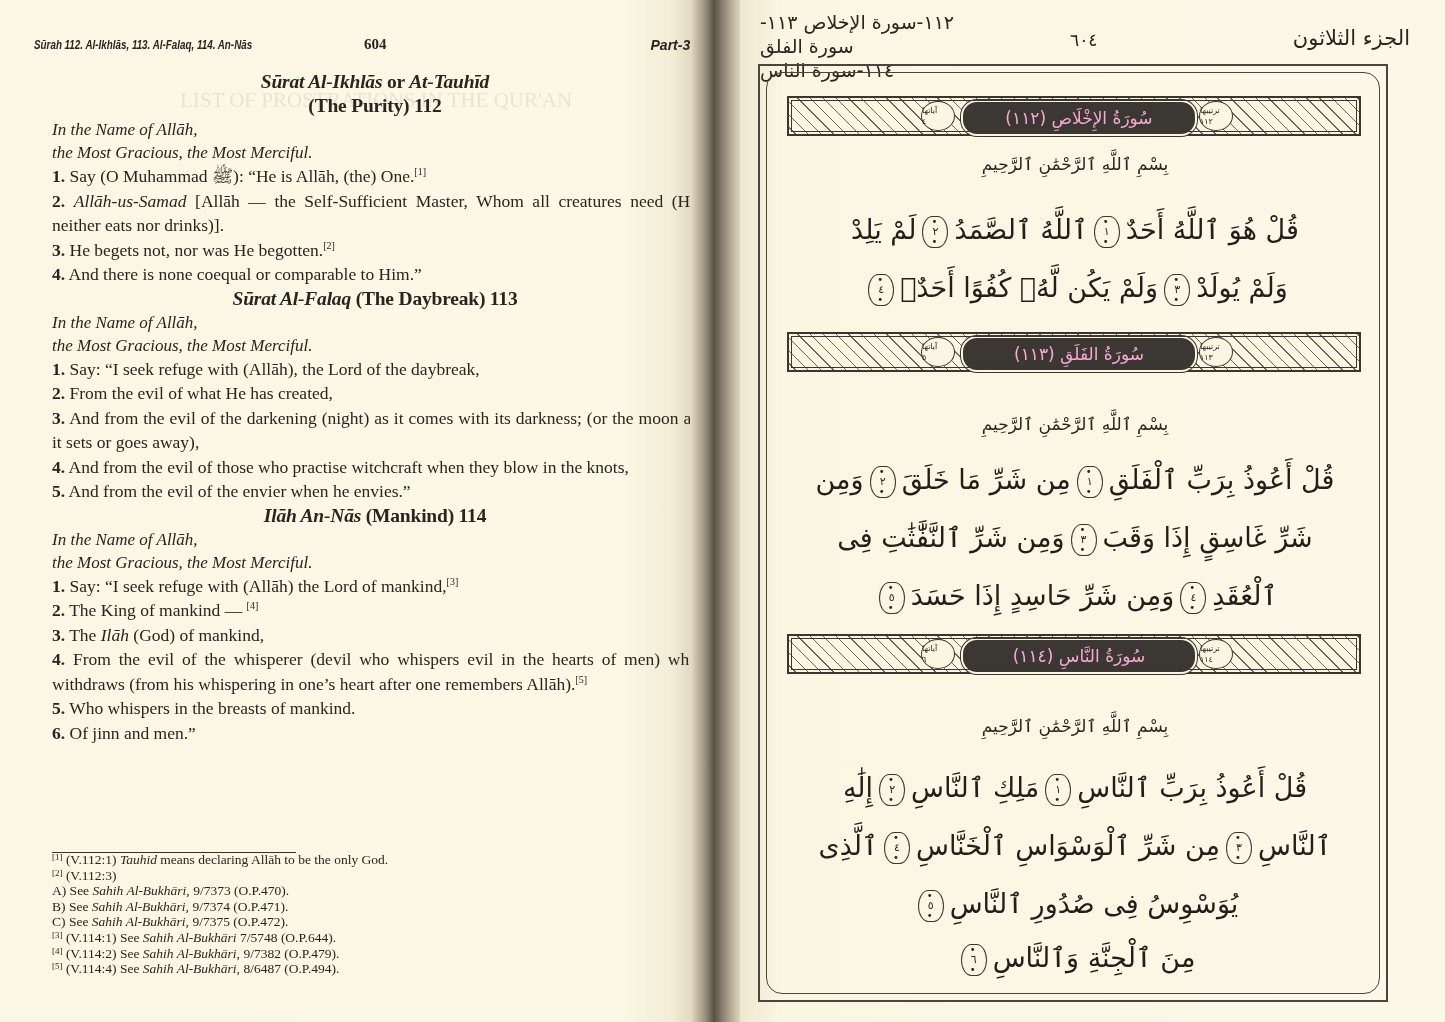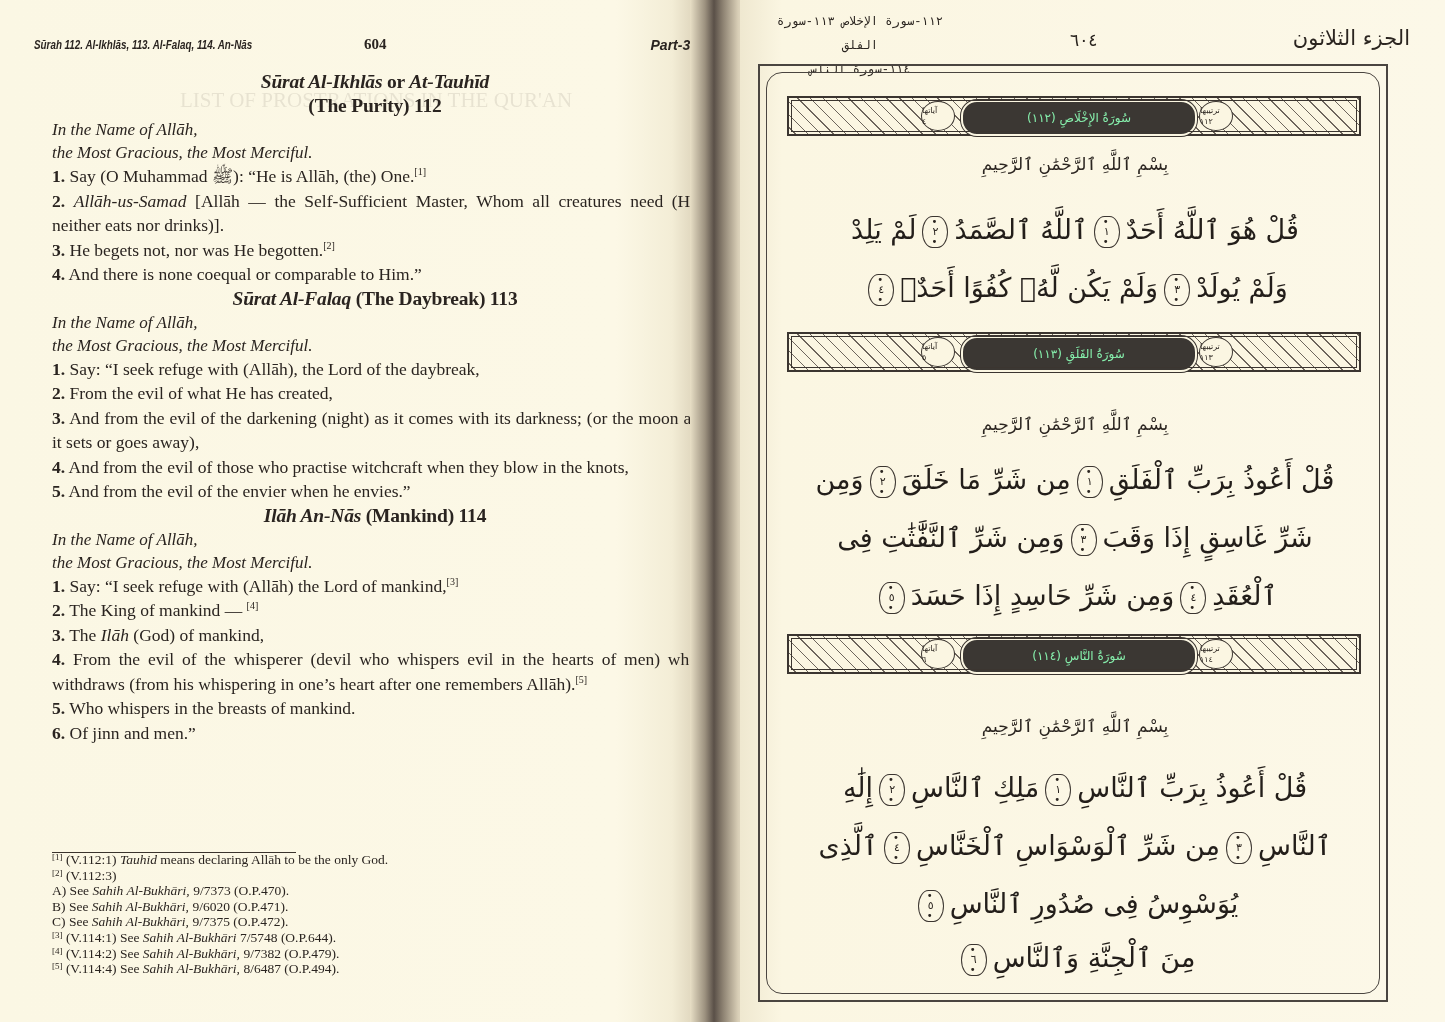--- a/index.html
+++ b/index.html
@@ -42,42 +42,42 @@
 
   .fn-rule { position: absolute; left: 52px; top: 852px; width: 244px; height: 1px; background: #3a332c; }
   .footnotes { position: absolute; left: 52px; top: 852px; width: 560px; font-size: 13.5px; line-height: 15.6px; }
   .footnotes i { font-style: italic; }
   .footnotes sup { font-size: 9px; vertical-align: 4px; line-height: 0; }
 
   
   .ar-head { position: absolute; top: 6px; left: 20px; width: 660px; height: 58px; direction: rtl; font-family: "DejaVu Sans", sans-serif; }
   .ar-juz { position: absolute; right: 10px; top: 20px; font-size: 21px; color: #2b2520; }
   .ar-pg { position: absolute; left: 310px; top: 24px; font-size: 17px; color: #2b2520; direction: ltr; }
-  .ar-names { position: absolute; left: 0; top: 4px; font-size: 12px; line-height: 24px; text-align: center; width: 200px; color: #2b2520; font-family: Liberation Mono, monospace; }
+  .ar-names { position: absolute; left: 0; top: 4px; font-size: 19px; line-height: 24px; text-align: left; width: 200px; color: #2b2520; }
 
   .frame-outer {
     position: absolute; left: 18px; top: 64px; width: 630px; height: 938px;
     border: 2px solid #4a4540; box-sizing: border-box;
   }
   .frame-inner {
     position: absolute; left: 6px; top: 6px; right: 6px; bottom: 6px;
     border: 1.5px solid #4a4540; border-radius: 16px;
   }
   .banner {
     position: absolute; left: 27px; width: 574px; height: 40px;
     border: 2px solid #3b3530; background:
       repeating-linear-gradient(45deg, #fbf6e2 0 4px, #6d655c 4px 5px, #fbf6e2 5px 9px),
       #fbf6e2;
     box-sizing: border-box;
   }
   .banner::after { content: ""; position: absolute; inset: 2px; border: 1px solid #3b3530; pointer-events: none; }
   .banner-center {
     position: absolute; left: 172px; top: 2px; width: 232px; height: 32px;
     background: #3b3733; border-radius: 16px; border: 2px solid #fbf6e2; box-shadow: 0 0 0 1px #3b3530;
-    color: #86efac; font-family: "DejaVu Sans", sans-serif; font-size: 12px; line-height: 32px;
+    color: #f9a8d4; font-family: "DejaVu Sans", sans-serif; font-size: 17px; line-height: 32px;
     text-align: center; direction: rtl;
   }
   .medallion {
     position: absolute; top: 3px; width: 34px; height: 30px; border-radius: 50%;
     background: #fbf6e2; border: 1.5px solid #3b3530;
     font-family: "DejaVu Sans", sans-serif; font-size: 8px; line-height: 11px; text-align: left;
     padding-top: 3px; box-sizing: border-box; direction: rtl; color: #2b2520;
   }
   .med-left { left: 132px; }
   .med-right { left: 410px; }
@@ -145,21 +145,21 @@
       <div class="verse"><b>4.</b><span> From the evil of the whisperer (devil who whispers evil in the hearts of men) who withdraws (from his whispering in one’s heart after one remembers Allāh).</span><sup class="fn">[5]</sup></div>
       <div class="verse"><b>5.</b><span> Who whispers in the breasts of mankind.</span></div>
       <div class="verse"><b>6.</b><span> Of jinn and men.”</span></div>
     </div>
 
     <div class="fn-rule"></div>
     <div class="footnotes">
       <div><sup>[1]</sup><span> (V.112:1) </span><i>Tauhid</i><span> means declaring Allāh to be the only God.</span></div>
       <div><sup>[2]</sup><span> (V.112:3)</span></div>
       <div><span>A) See </span><i>Sahih Al-Bukhāri,</i><span> 9/7373 (O.P.470).</span></div>
-      <div><span>B) See </span><i>Sahih Al-Bukhāri,</i><span> 9/6020 (O.P.471).</span></div>
+      <div><span>B) See </span><i>Sahih Al-Bukhāri,</i><span> 9/7374 (O.P.471).</span></div>
       <div><span>C) See </span><i>Sahih Al-Bukhāri,</i><span> 9/7375 (O.P.472).</span></div>
       <div><sup>[3]</sup><span> (V.114:1) See </span><i>Sahih Al-Bukhāri</i><span> 7/5748 (O.P.644).</span></div>
       <div><sup>[4]</sup><span> (V.114:2) See </span><i>Sahih Al-Bukhāri,</i><span> 9/7382 (O.P.479).</span></div>
       <div><sup>[5]</sup><span> (V.114:4) See </span><i>Sahih Al-Bukhāri,</i><span> 8/6487 (O.P.494).</span></div>
     </div>
   </div>
 
   <div class="gutter"></div>
 
   <div class="page-right">

